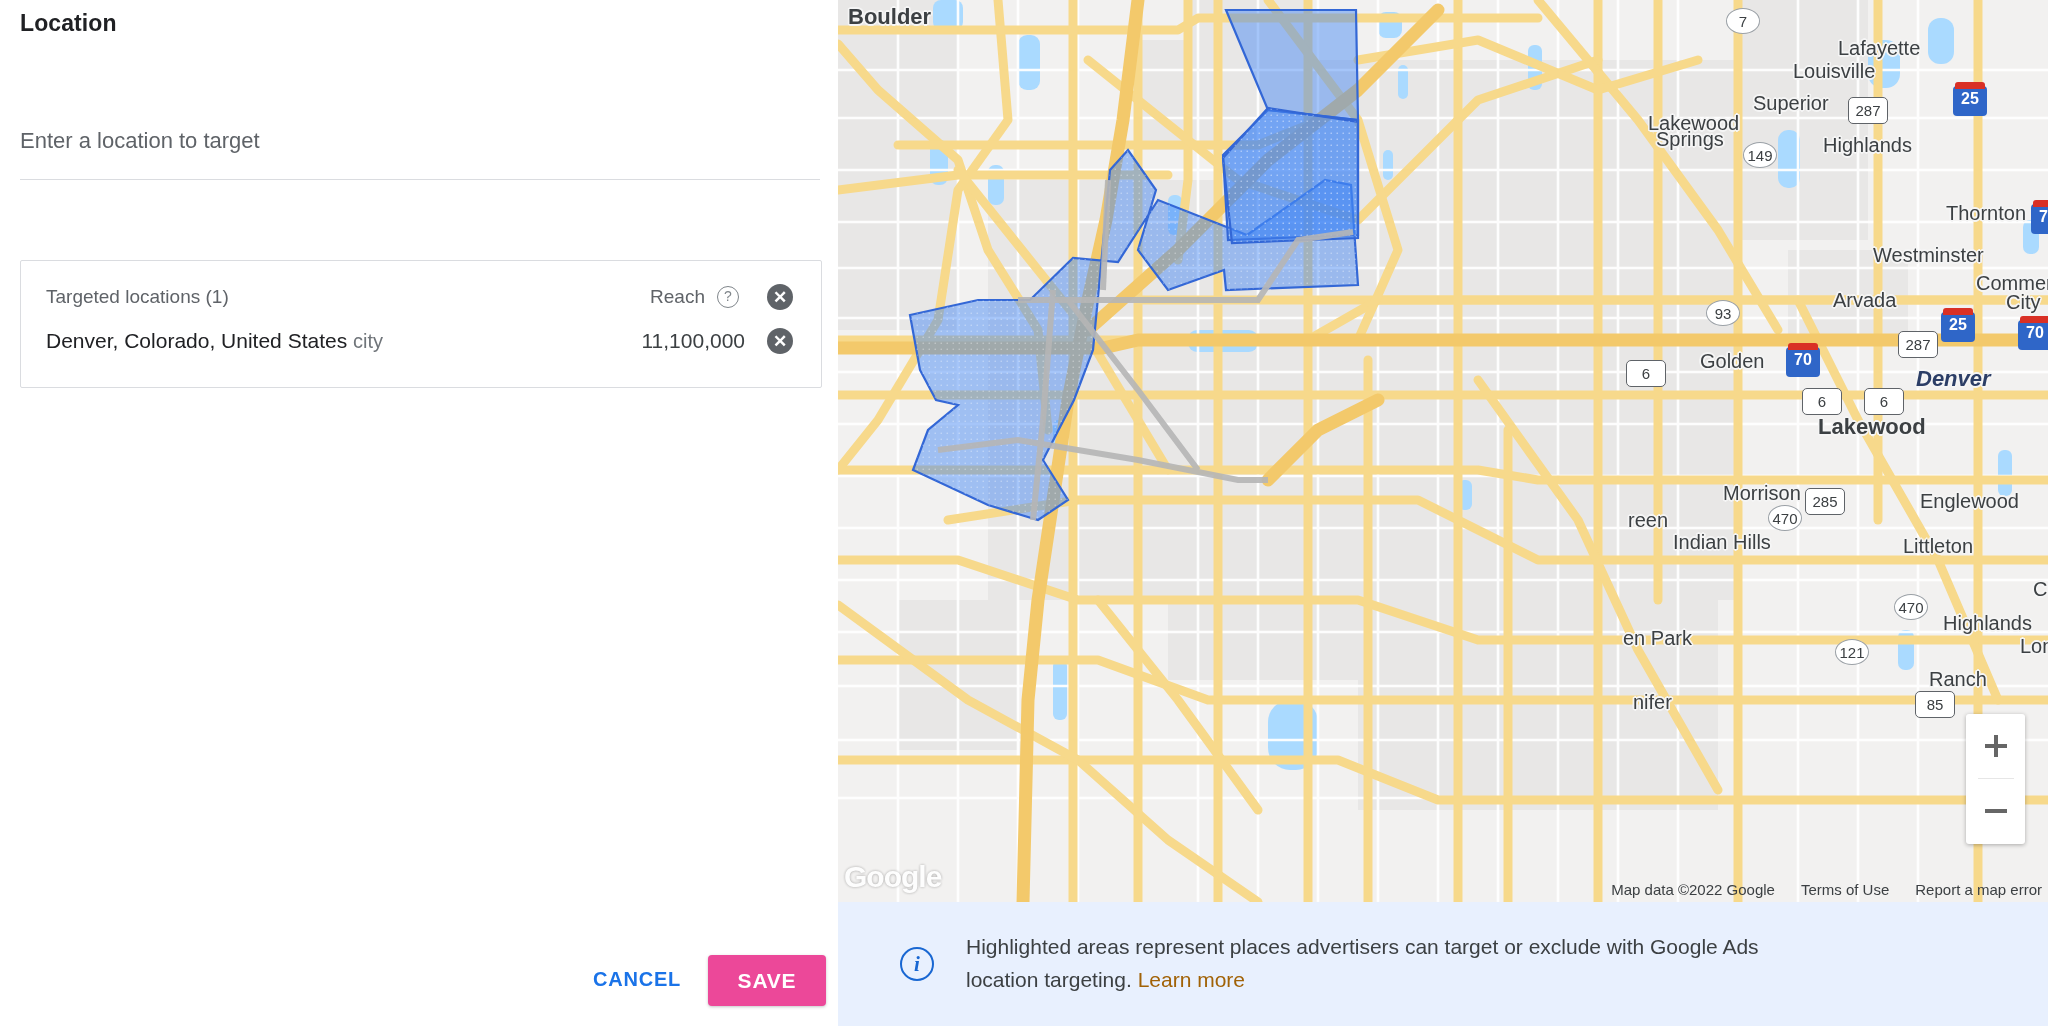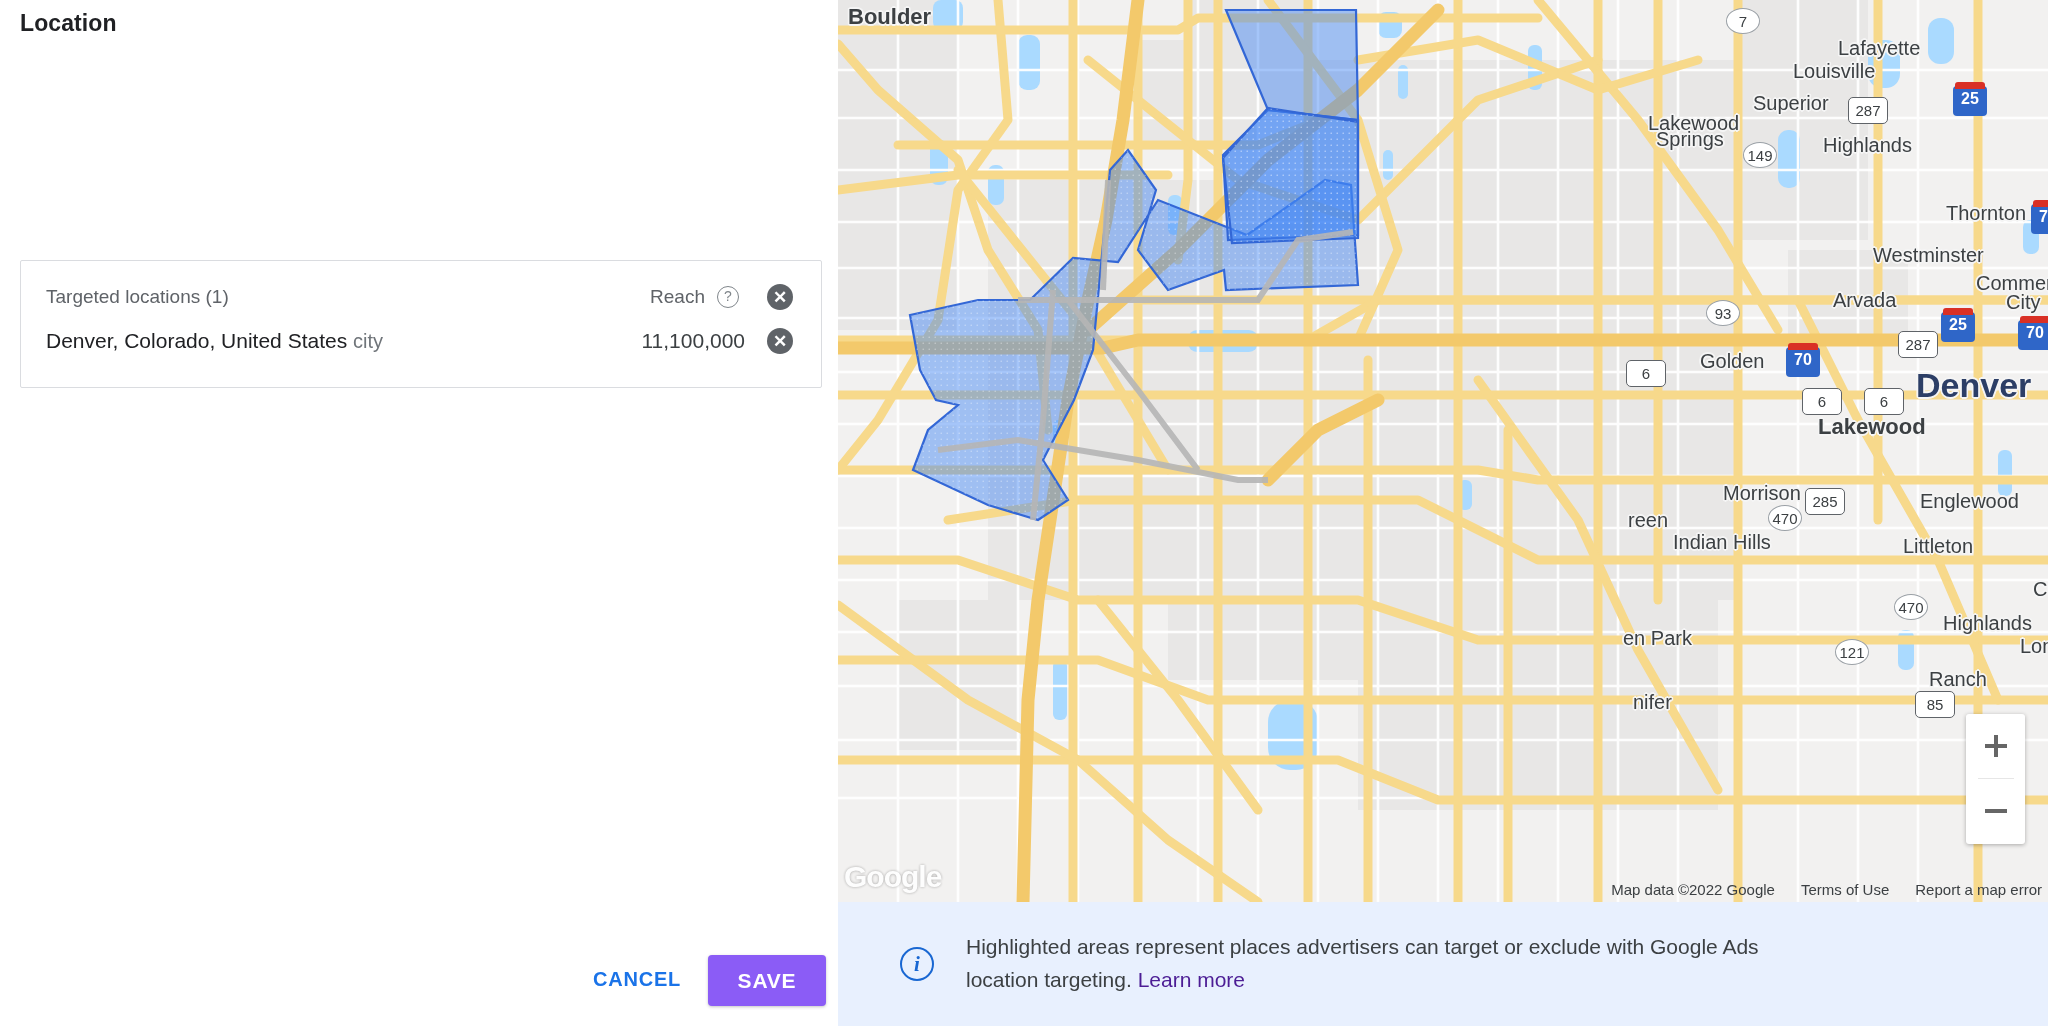--- a/index.html
+++ b/index.html
@@ -90,21 +90,21 @@
     position: absolute; left: 583px; top: 0;
     height: 48px; padding: 0 10px;
     background: transparent; border: none; cursor: pointer;
     color: #1a73e8; font-size: 20px; font-weight: bold;
     letter-spacing: .8px; font-family:"Liberation Sans", sans-serif;
     display:flex; align-items:center;
   }
   .btn-save {
     position: absolute; left: 708px; top: 0;
     width: 118px; height: 51px;
-    background: #8b5cf6; border: none; border-radius: 4px;
+    background: #ec4899; border: none; border-radius: 4px;
     color: #ffffff; font-size: 21px; font-weight: bold;
     letter-spacing: .8px; cursor: pointer;
     font-family:"Liberation Sans", sans-serif;
     box-shadow: 0 1px 3px rgba(60,64,67,.3);
   }
 
   
   .map-panel {
     position: absolute; left: 838px; top: 0;
     width: 1210px; height: 1026px;
@@ -119,21 +119,21 @@
 
   .map-label {
     position: absolute; white-space: nowrap;
     color: #3c4043; font-family:"Liberation Sans", sans-serif;
     text-shadow: -1.4px -1.4px 0 #f5f5f5, 1.4px -1.4px 0 #f5f5f5,
                  -1.4px 1.4px 0 #f5f5f5, 1.4px 1.4px 0 #f5f5f5,
                  0 1.6px 0 #f5f5f5, 0 -1.6px 0 #f5f5f5,
                  1.6px 0 0 #f5f5f5, -1.6px 0 0 #f5f5f5;
     pointer-events:none;
   }
-  .lbl-xl { font-size: 34px; font-weight: bold; color:#2c3e66; }
+  .lbl-xl { font-size: 22px; font-weight: bold; color:#2c3e66;font-style:italic; }
   .lbl-lg { font-size: 22px; font-weight: bold; }
   .lbl-md { font-size: 20px; }
 
   
   .shield {
     position:absolute; display:flex; align-items:center; justify-content:center;
     font-size: 15px; color:#3c4043; font-weight:500;
     background:#fff; border:1.6px solid #9aa0a6; border-radius:50%;
     width: 34px; height: 26px; pointer-events:none;
   }
@@ -193,31 +193,35 @@
     margin-left: 62px; margin-right:32px; flex:0 0 auto;
     width:34px; height:34px; border-radius:50%;
     border:2px solid #1967d2; color:#1967d2;
     display:flex; align-items:center; justify-content:center;
     font-size:21px; font-weight:bold; font-style:italic;
     font-family:"Liberation Serif", serif;
   }
   .info-text {
     font-size: 21px; color:#3c4043; line-height:1.55; max-width: 1000px;
   }
-  .info-text a { color:#4c1d95; text-decoration:none; }
+  .info-text a { color:#a16207; text-decoration:none; }
 </style>
 </head>
 <body>
 
 <div class="app">
 
   <div class="left-panel">
 
     <div class="page-title">Location</div>
 
+    <div class="loc-input-wrap">
+      <input class="loc-input" type="text" placeholder="Enter a location to target" style="">
+      <div class="loc-underline"></div>
+    </div>
 
     <div class="targeted-card">
 
       <div class="tl-row head">
         <div class="tl-label">Targeted locations (1)</div>
         <div class="tl-reach">Reach</div>
         <div class="help-icon">?</div>
         <div class="x-btn">✕</div>
       </div>
 

